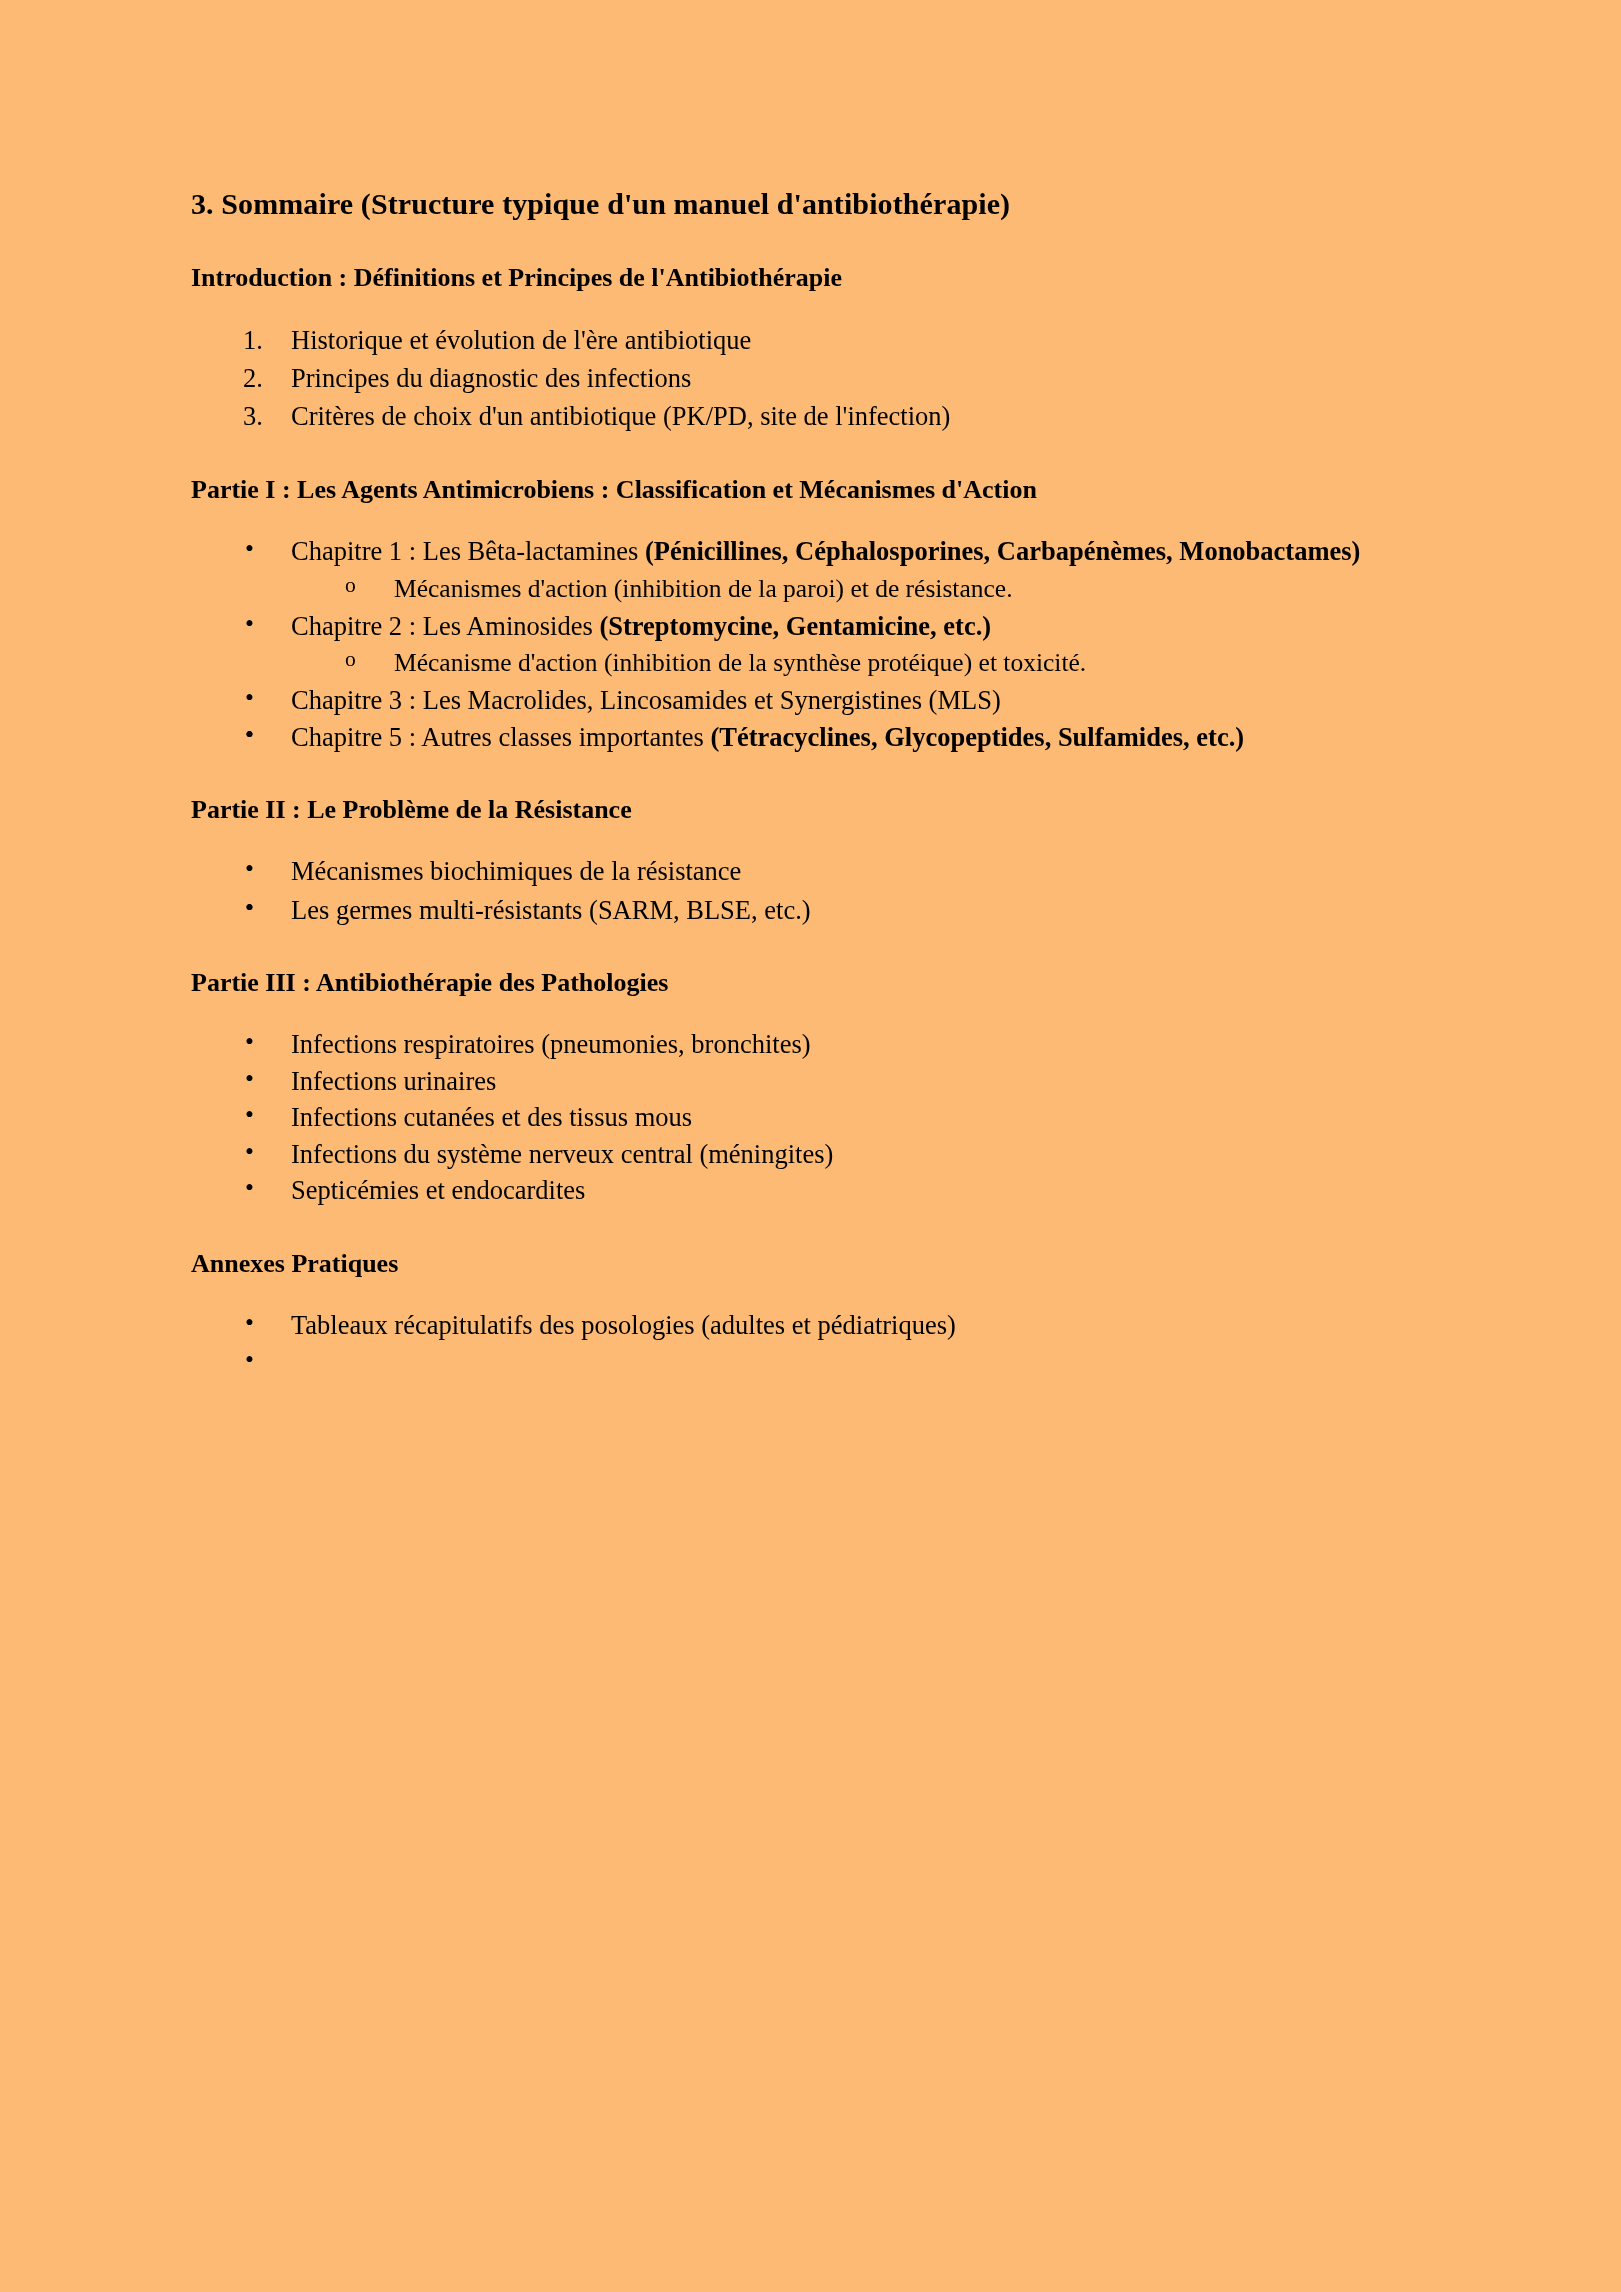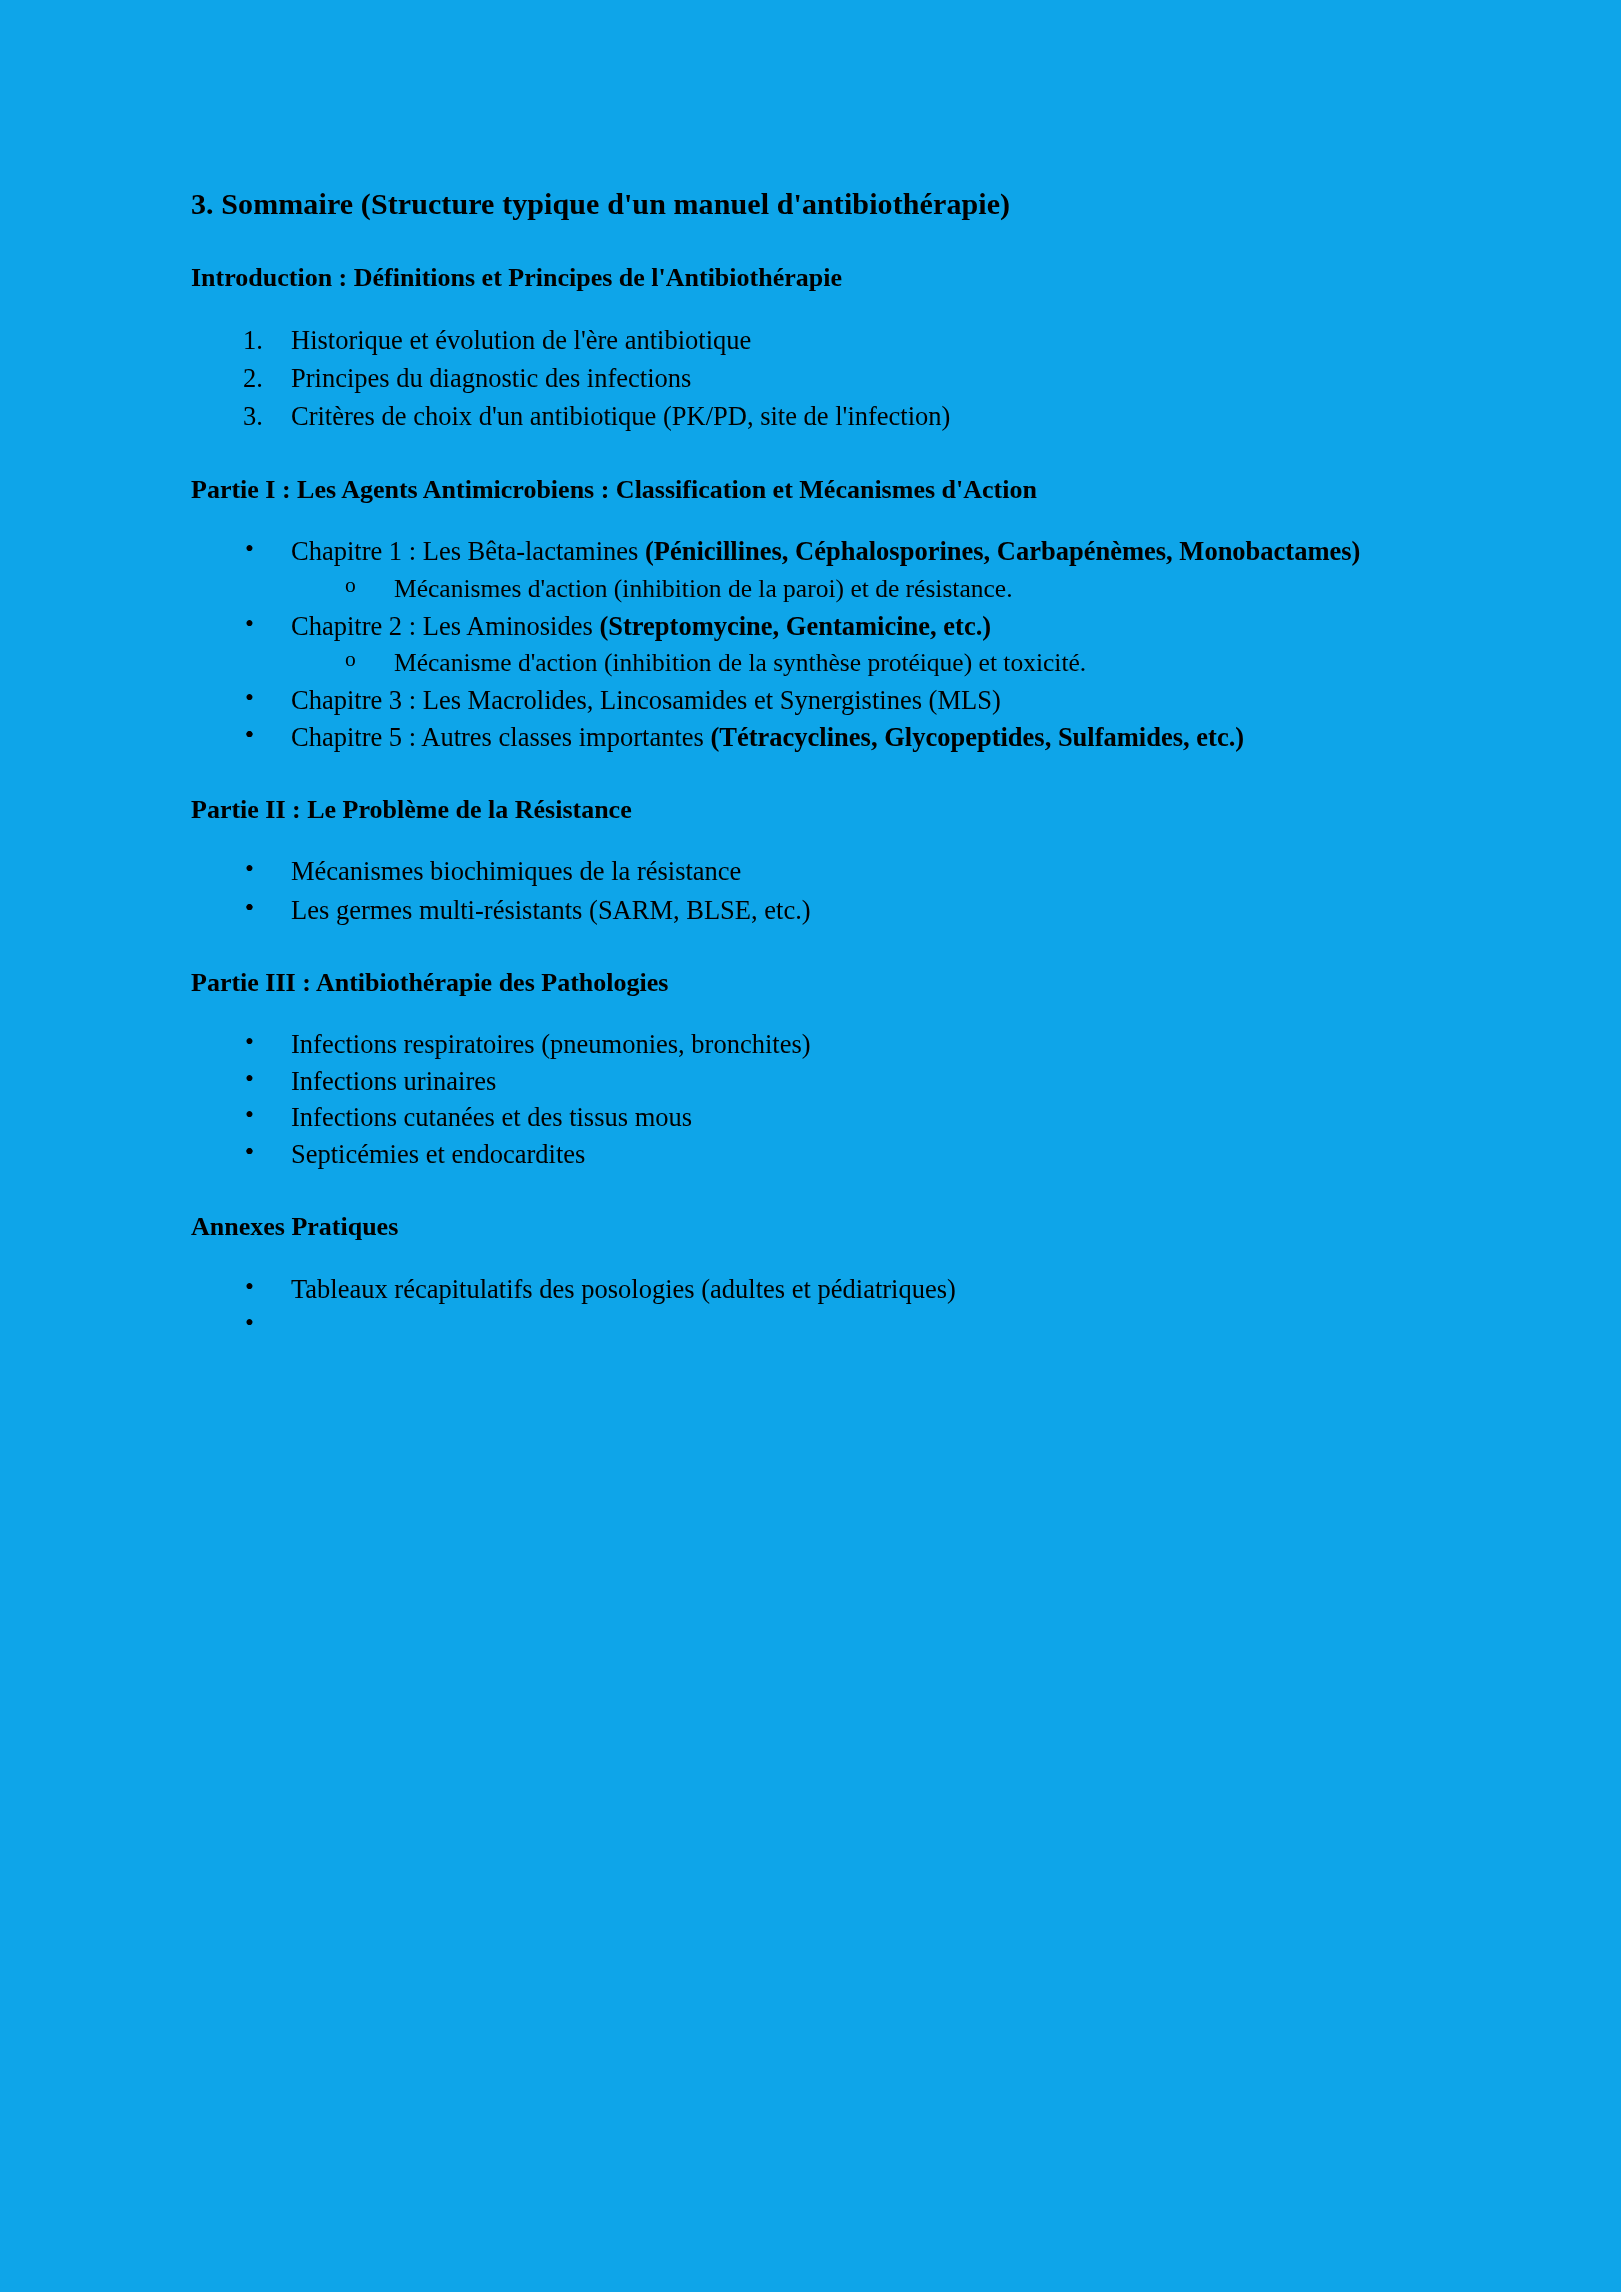--- a/index.html
+++ b/index.html
@@ -13,21 +13,21 @@
     height: 2293px;
     font-family: "Liberation Serif", "DejaVu Serif", serif;
     color: #000000;
     -webkit-font-smoothing: antialiased;
   }
 
   .page {
     position: relative;
     width: 1621px;
     height: 2293px;
-    background: #0ea5e9;
+    background: #fdba74;
     box-sizing: border-box;
     padding: 186px 0 0 0;
   }
 
   .content {
     margin-left: 191px;
     width: 1235px;
   }
 
   
@@ -214,20 +214,21 @@
         <li class="bul-item tight">
           <span class="marker">•</span>
           <span>Infections urinaires</span>
         </li>
         <li class="bul-item tight">
           <span class="marker">•</span>
           <span>Infections cutanées et des tissus mous</span>
         </li>
         <li class="bul-item tight">
           <span class="marker">•</span>
+          <span>Infections du système nerveux central (méningites)</span>
         </li>
         <li class="bul-item tight">
           <span class="marker">•</span>
           <span>Septicémies et endocardites</span>
         </li>
       </ul>
     </div>
 
     <div class="block">
       <h2 class="section-heading">Annexes Pratiques</h2>

